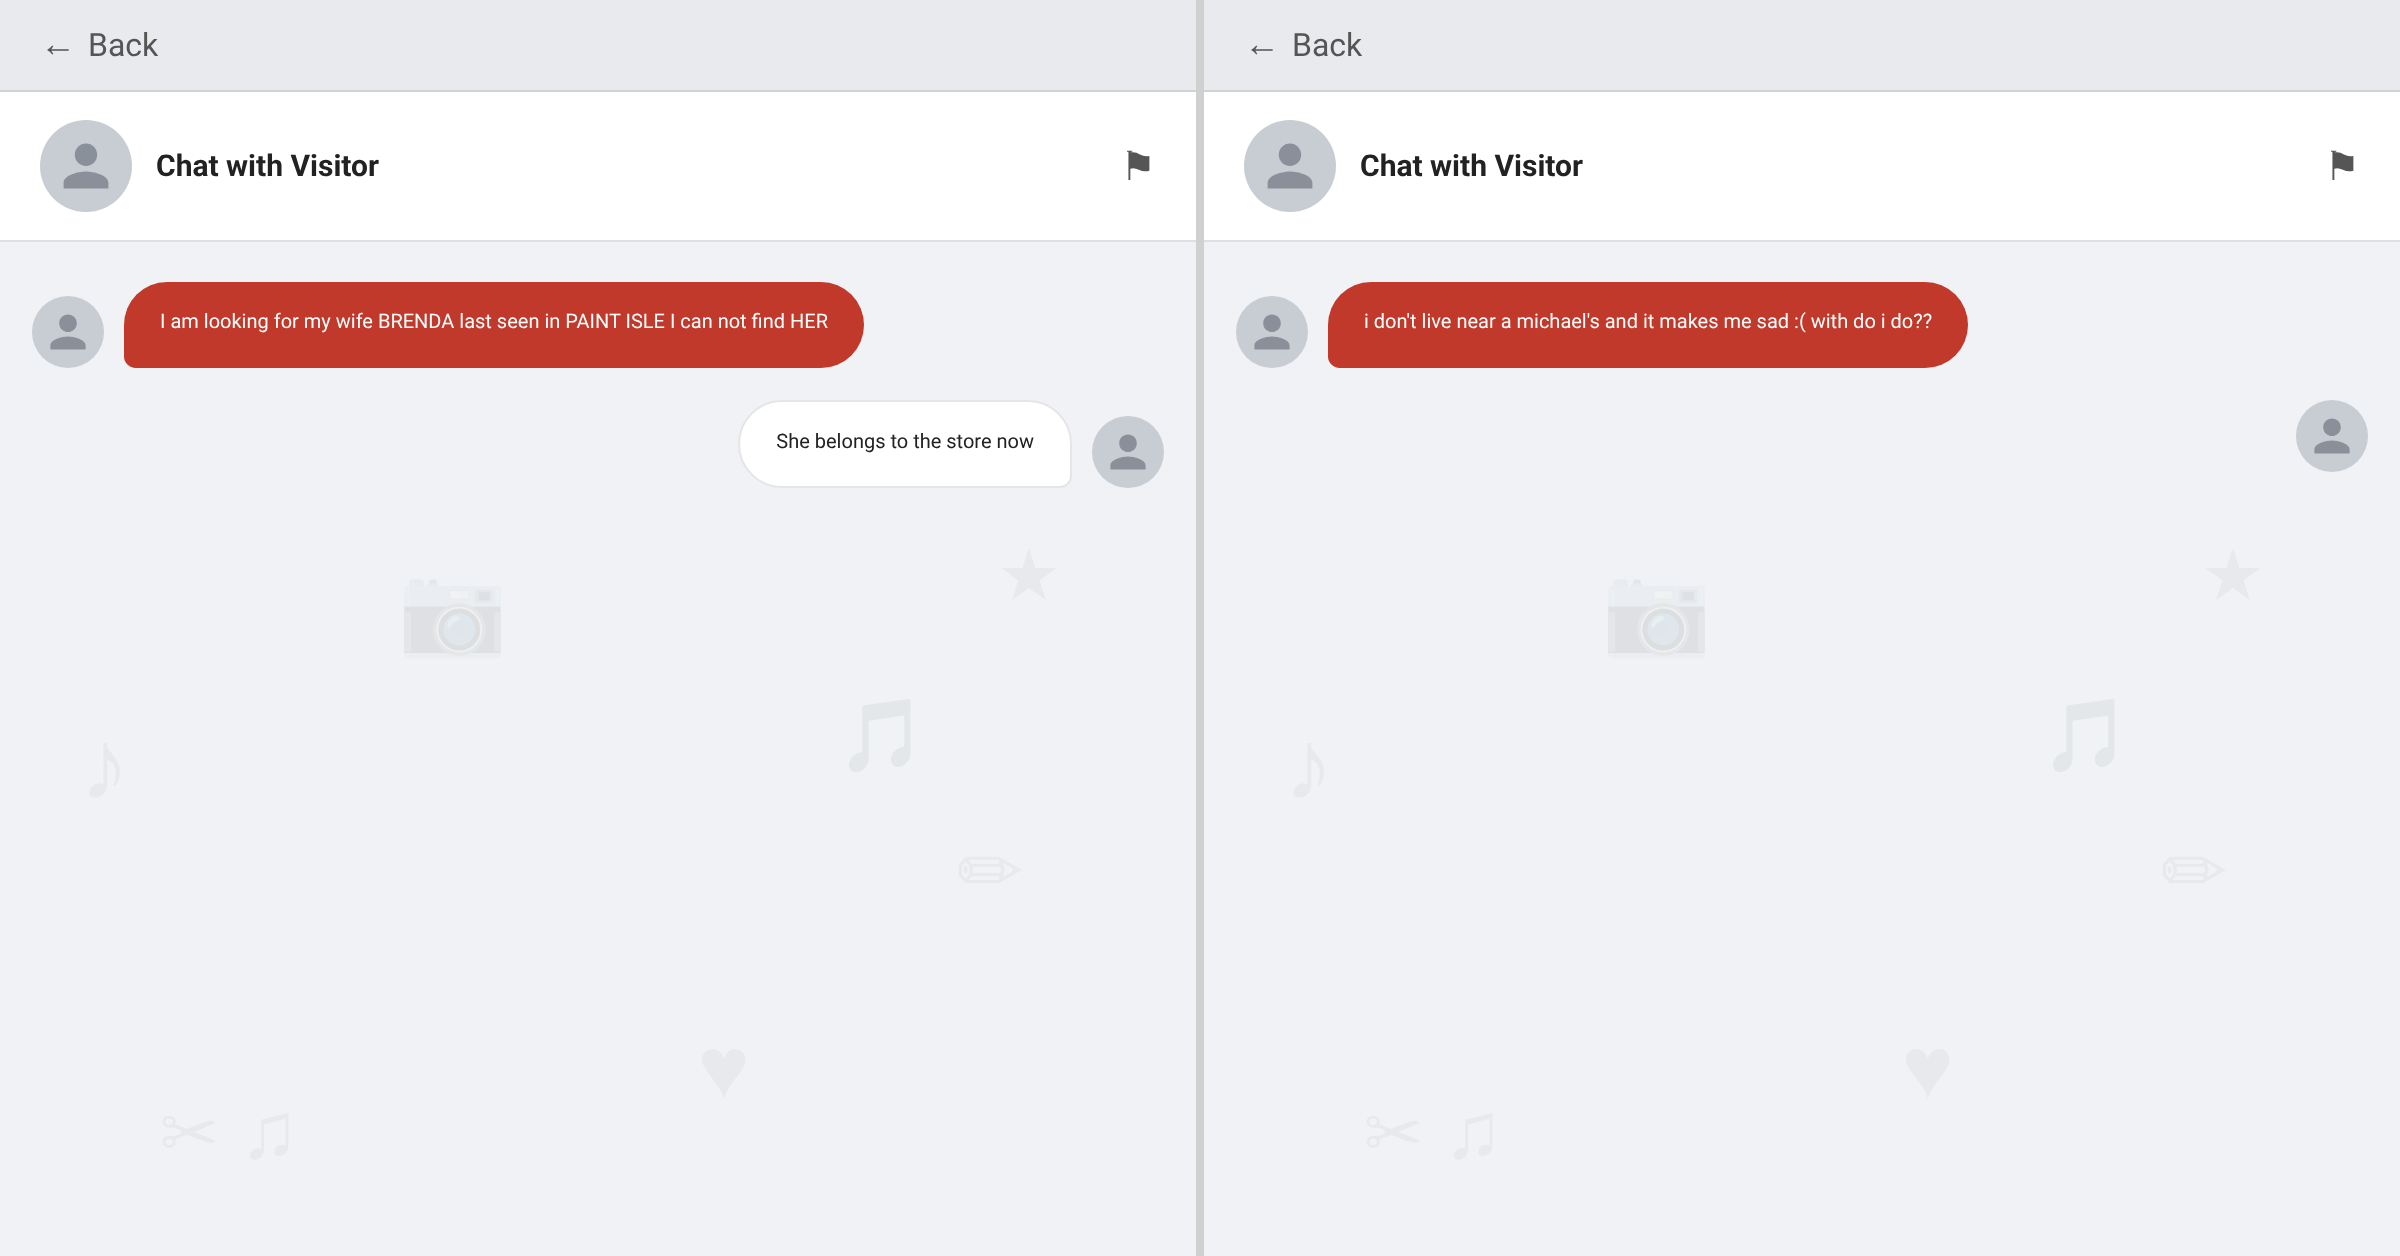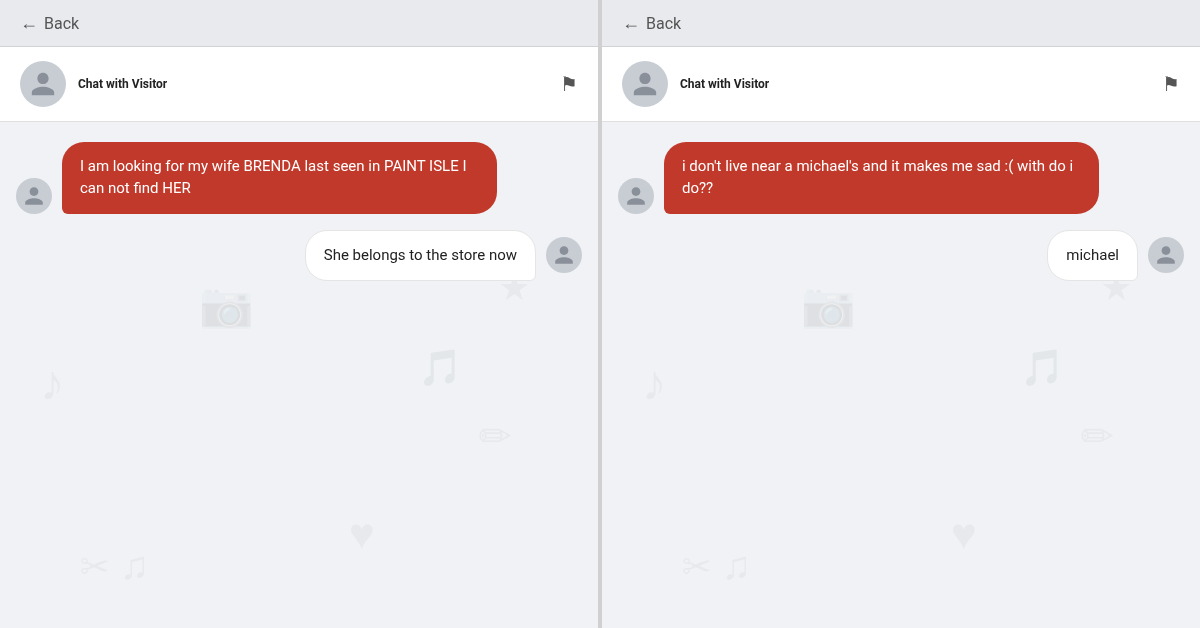--- a/index.html
+++ b/index.html
@@ -91,21 +91,21 @@
       flex-shrink: 0;
     }
 
     .avatar svg {
       width: 28px;
       height: 28px;
       fill: #8a9099;
     }
 
     .chat-title {
-      font-size: 12px;
+      font-size: 15px;
       font-weight: 700;
       color: #222;
     }
 
     .flag-icon {
       color: #555;
       font-size: 20px;
     }
 
     
@@ -127,21 +127,20 @@
 
     .message-row.left {
       align-self: flex-start;
       max-width: 85%;
     }
 
     .message-row.right {
       align-self: flex-end;
       max-width: 85%;
       flex-direction: row-reverse;
-      align-items: center;
     }
 
     .msg-avatar {
       width: 36px;
       height: 36px;
       border-radius: 50%;
       background: #c8cdd4;
       display: flex;
       align-items: center;
       justify-content: center;
@@ -150,21 +149,21 @@
 
     .msg-avatar svg {
       width: 22px;
       height: 22px;
       fill: #8a9099;
     }
 
     .bubble {
       padding: 14px 18px;
       border-radius: 22px;
-      font-size: 15px;
+      font-size: 10px;
       line-height: 1.45;
     }
 
     .bubble.visitor {
       background: #c0392b;
       color: white;
       border-bottom-left-radius: 6px;
     }
 
     .bubble.agent {
@@ -284,17 +283,16 @@
       </div>
       <div class="bubble visitor">i don't live near a michael's and it makes me sad :( with do i do??</div>
     </div>
 
     <div class="message-row right">
       <div class="msg-avatar">
         <svg viewBox="0 0 24 24" xmlns="http://www.w3.org/2000/svg">
           <path d="M12 12c2.7 0 4.8-2.1 4.8-4.8S14.7 2.4 12 2.4 7.2 4.5 7.2 7.2 9.3 12 12 12zm0 2.4c-3.2 0-9.6 1.6-9.6 4.8v2.4h19.2v-2.4c0-3.2-6.4-4.8-9.6-4.8z"></path>
         </svg>
       </div>
-      <div class="bubble agent">michael</div>
     </div>
 
   </div>
 </div>
 
 </body></html>

